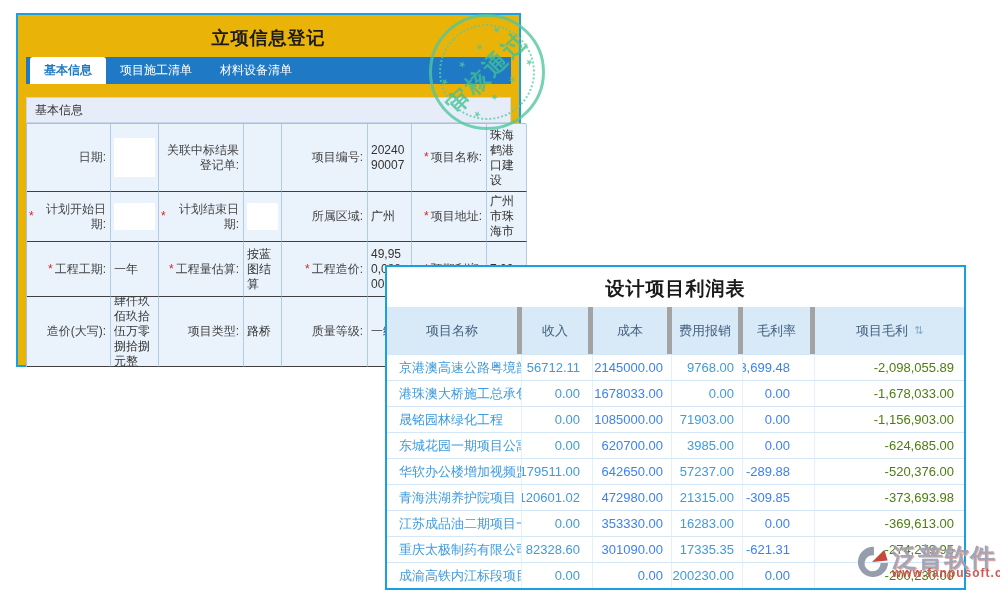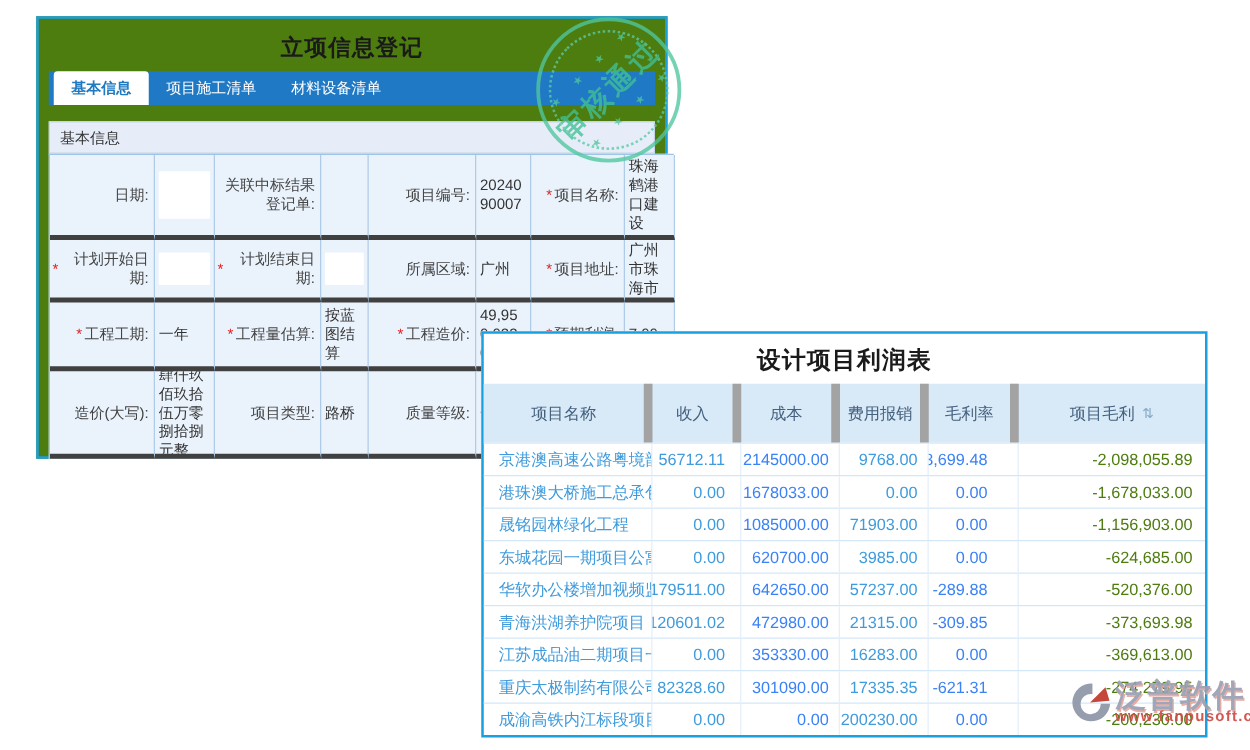--- a/index.html
+++ b/index.html
@@ -1,34 +1,34 @@
 <!DOCTYPE html>
 <html><head>
 <meta charset="utf-8">
 <style>
   * { box-sizing: border-box; margin: 0; padding: 0; }
   html,body { width:1000px; height:600px; background:#fff; overflow:hidden;
               font-family:"Liberation Sans","DejaVu Sans",sans-serif; }
   .stage { position:relative; width:1000px; height:600px; background:#fff; }
 
   
-  .form-panel { position:absolute; left:29px; top:13px; width:505px; height:354px;
-                background:#4d7c0f; border:2px solid #1a9fe0; z-index:1; padding:0 8px; }
+  .form-panel { position:absolute; left:16px; top:13px; width:505px; height:354px;
+                background:#eab308; border:2px solid #1a9fe0; z-index:1; padding:0 8px; }
   .form-title { margin-top:8px; height:30px; line-height:30px; text-align:center;
                 font-size:18px; font-weight:bold; color:#1a1a1a; letter-spacing:1px; }
   .tab-bar { margin-top:4px; height:27px; background:#2079c4; display:flex; align-items:stretch; }
   .tab { line-height:27px; padding:0 14px; font-size:12px; color:#fff; cursor:pointer; white-space:nowrap; }
   .tab.active { background:#fff; color:#1f7ac0; font-weight:bold; border-radius:3px 3px 0 0; margin-left:4px; }
   .section-header { margin-top:13px; height:26px; line-height:24px; background:#e7edf8;
                     border:1px solid #c5d4e8; font-size:12px; color:#333; padding-left:8px; }
   .form-grid { display:grid; width:500px;
                grid-template-columns:84px 48px 85px 38px 86px 44px 75px 40px;
                grid-template-rows:68px 50px 55px 70px;
                border-left:1px solid #9ec5e6; border-top:1px solid #9ec5e6; background:#eaf3fc; }
-  .fcell { border-right:1px solid #aecbe8; border-bottom:4px solid #404040;
+  .fcell { border-right:1px solid #aecbe8; border-bottom:1px solid #404040;
            display:flex; align-items:center; font-size:12px; color:#444; overflow:hidden; }
   .fcell.label { justify-content:flex-end; text-align:right; padding:2px 4px 2px 2px; line-height:15px; }
   .fcell.value { justify-content:flex-start; text-align:left; padding:2px 3px; color:#333;
                  word-break:break-all; line-height:15px; }
   .fcell .req { color:#e02020; margin-right:2px; font-size:12px; }
   .inputbox { background:#fff; width:100%; height:62%; border-radius:1px; }
 
   
   .stamp { position:absolute; left:429px; top:14px; width:116px; height:116px; z-index:5; opacity:.78; }
   .stamp-ring { width:100%; height:100%; border:3px solid #4fc79e; border-radius:50%;
@@ -38,21 +38,21 @@
   .stamp-stars { color:#4fc79e; font-size:9px; letter-spacing:7px; line-height:1; text-indent:7px; }
   .stamp-text { font-size:23px; font-weight:bold; color:#41c096; letter-spacing:3px; margin:3px 0; }
 
   
   .profit-panel { position:absolute; left:385px; top:265px; width:581px; height:325px;
                   background:#fff; border:2px solid #18a0e0; z-index:10; }
   .profit-title { height:40px; line-height:44px; text-align:center; font-size:19px;
                   font-weight:bold; color:#1a1a1a; letter-spacing:1px; }
   .profit-header { display:flex; height:47px; background:#d8e9f8; }
   .hcell { display:flex; align-items:center; justify-content:center; font-size:13px;
-           color:#44617e; border-right:7px solid #a3a3a3; }
+           color:#44617e; border-right:5px solid #a3a3a3; }
   .hcell:last-child { border-right:none; }
   .sort-icon { font-size:11px; color:#85aac8; margin-left:6px; }
   .prow { display:flex; height:26px; border-top:1px solid #d3e7f7; }
   .pcell { display:flex; align-items:center; font-size:13px; border-right:1px solid #e4f0fa;
            overflow:hidden; white-space:nowrap; }
   .pcell:last-child { border-right:none; }
   .c0 { width:135px; padding-left:12px; color:#3f9bdc; cursor:pointer; }
   .c1 { width:71px; justify-content:flex-end; padding-right:12px; color:#3f9bdc; }
   .c2 { width:79px; justify-content:flex-end; padding-right:8px; color:#3b82f6; }
   .c3 { width:71px; justify-content:flex-end; padding-right:8px; color:#3f9bdc; }

